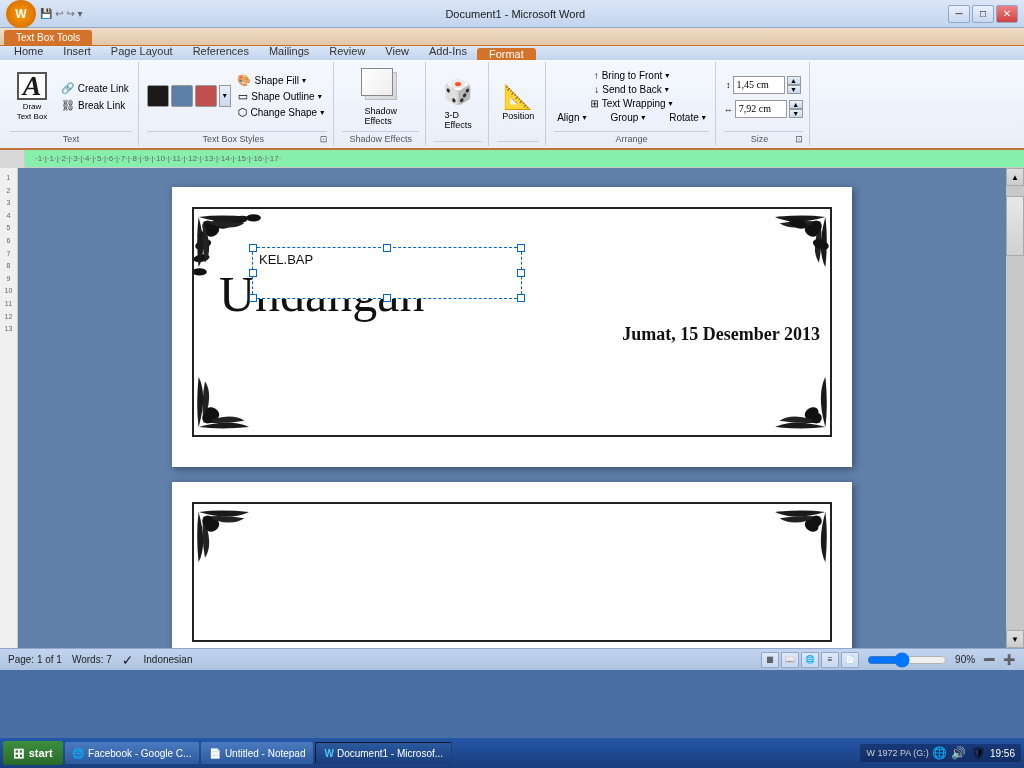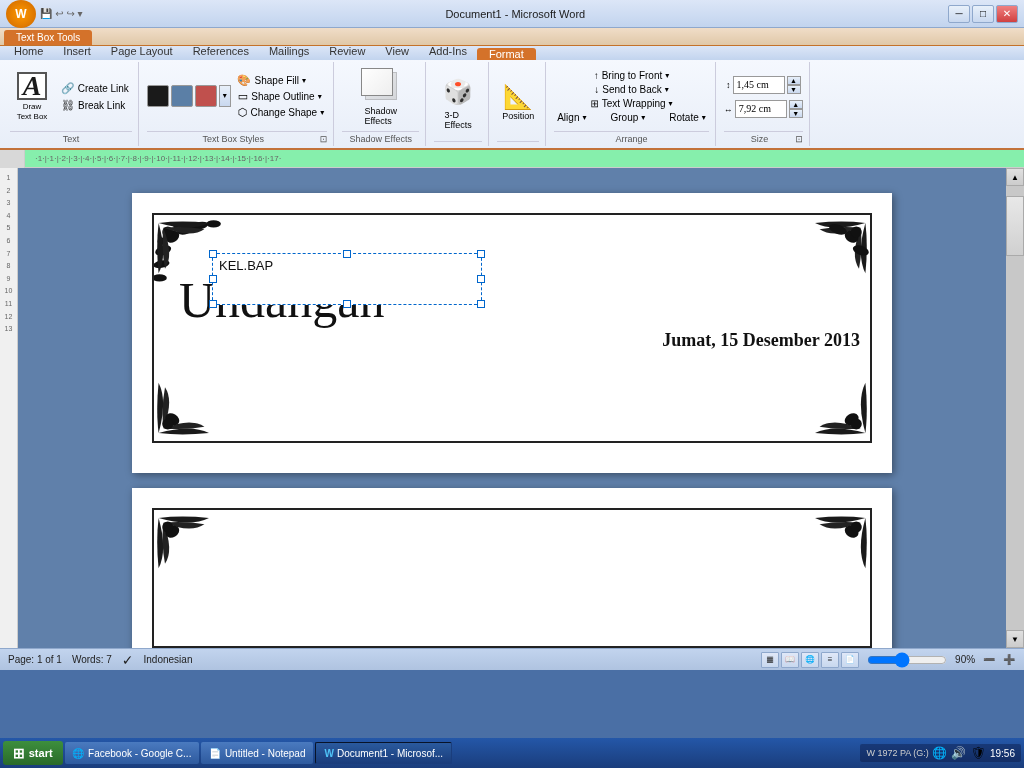--- a/index.html
+++ b/index.html
@@ -43,21 +43,21 @@
     .shape-cmds { display: flex; flex-direction: column; gap: 1px; }
     .shape-cmd { display: flex; align-items: center; gap: 3px; padding: 1px 3px; cursor: pointer; border-radius: 2px; font-size: 10px; }
     .effect-btn { display: flex; flex-direction: column; align-items: center; cursor: pointer; padding: 3px 6px; border-radius: 3px; font-size: 9px; }
     .arr-row { display: flex; align-items: center; gap: 3px; padding: 1px 3px; cursor: pointer; border-radius: 2px; font-size: 10px; white-space: nowrap; }
     .size-input-row { display: flex; align-items: center; gap: 2px; font-size: 10px; }
     .size-input { width: 52px; height: 18px; border: 1px solid #999; padding: 7px 3px; font-size: 10px; background: white; font-family: Liberation Serif, serif; }
     .spin-btns { display: flex; flex-direction: column; }
     .spin-btn { width: 14px; height: 9px; background: linear-gradient(to bottom, #e8f0fa, #c9d8ef); border: 1px solid #999; font-size: 7px; display: flex; align-items: center; justify-content: center; cursor: pointer; }
 
     
-    .page { background: white; margin: 15px auto; width: 760px; min-height: 280px; box-shadow: 2px 2px 8px rgba(0,0,0,0.4); position: relative; padding: 20px; }
+    .page { background: white; margin: 9px auto; width: 680px; min-height: 280px; box-shadow: 2px 2px 8px rgba(0,0,0,0.4); position: relative; padding: 20px; }
     .page-border { border: 2px solid #222; padding: 10px; position: relative; min-height: 240px; }
 
     
     .textbox-selected { border: 1px dashed #0066cc; position: absolute; top: 38px; left: 58px; width: 270px; height: 52px; background: white; }
     .textbox-content { font-size: 13px; padding: 4px 6px; color: #111; }
     .handle { width: 8px; height: 8px; background: white; border: 1px solid #0066cc; position: absolute; }
     .handle.tl { top: -4px; left: -4px; }
     .handle.tm { top: -4px; left: 50%; margin-left: -4px; }
     .handle.tr { top: -4px; right: -4px; }
     .handle.ml { top: 50%; margin-top: -4px; left: -4px; }

